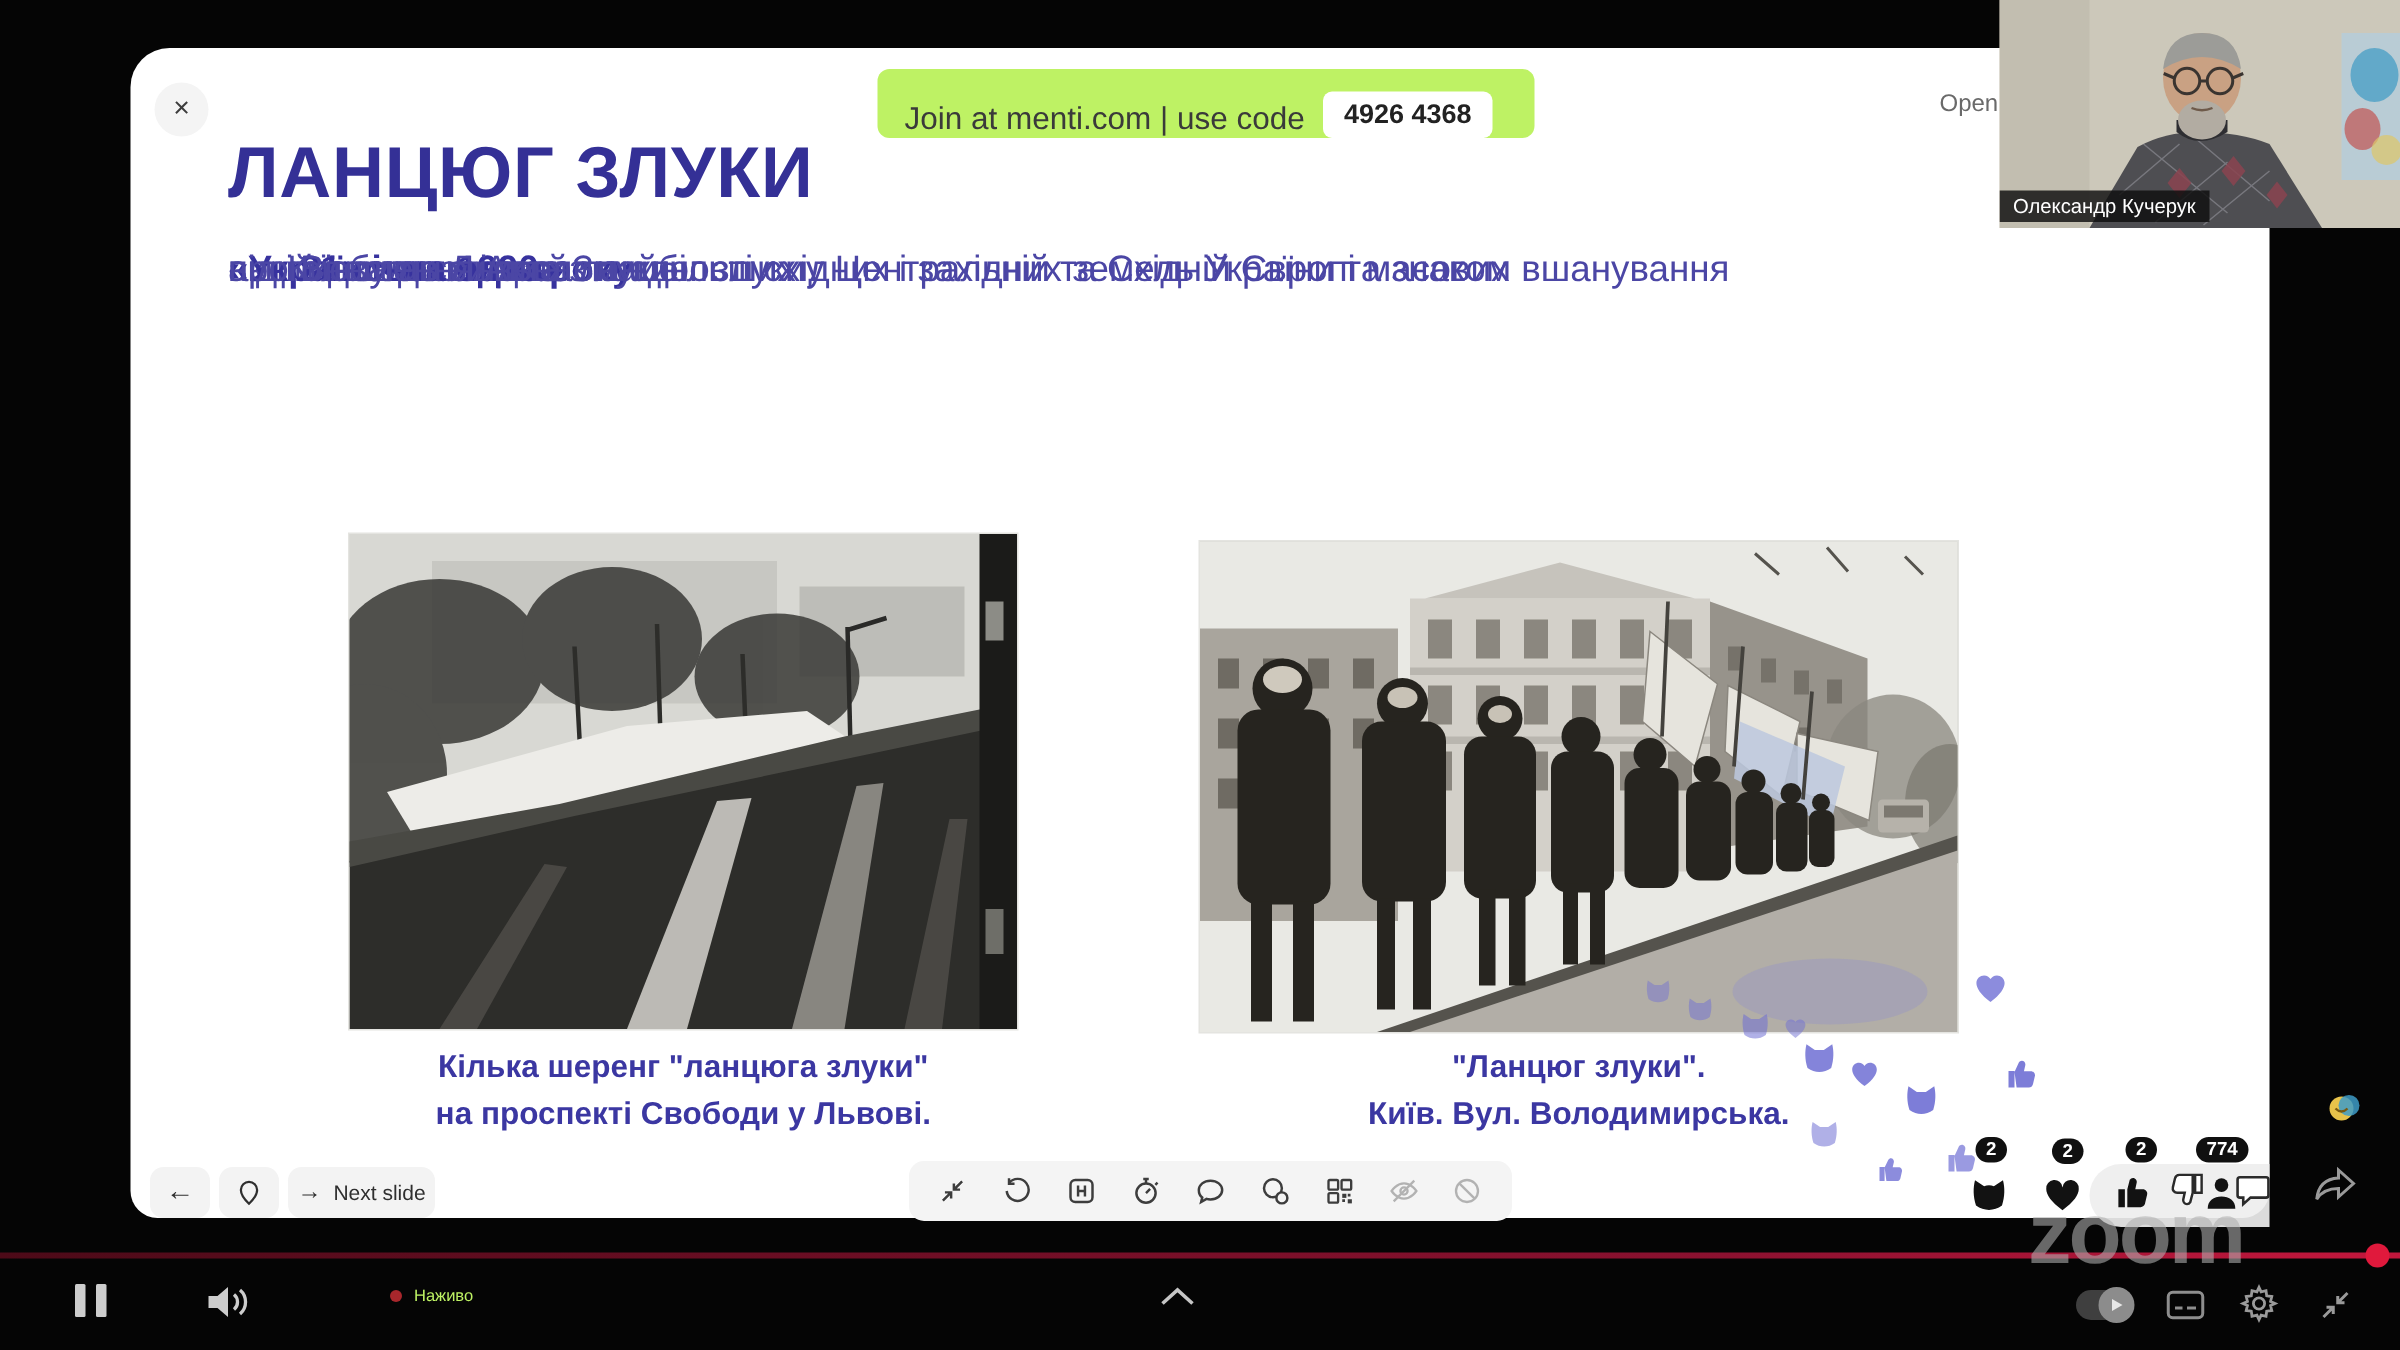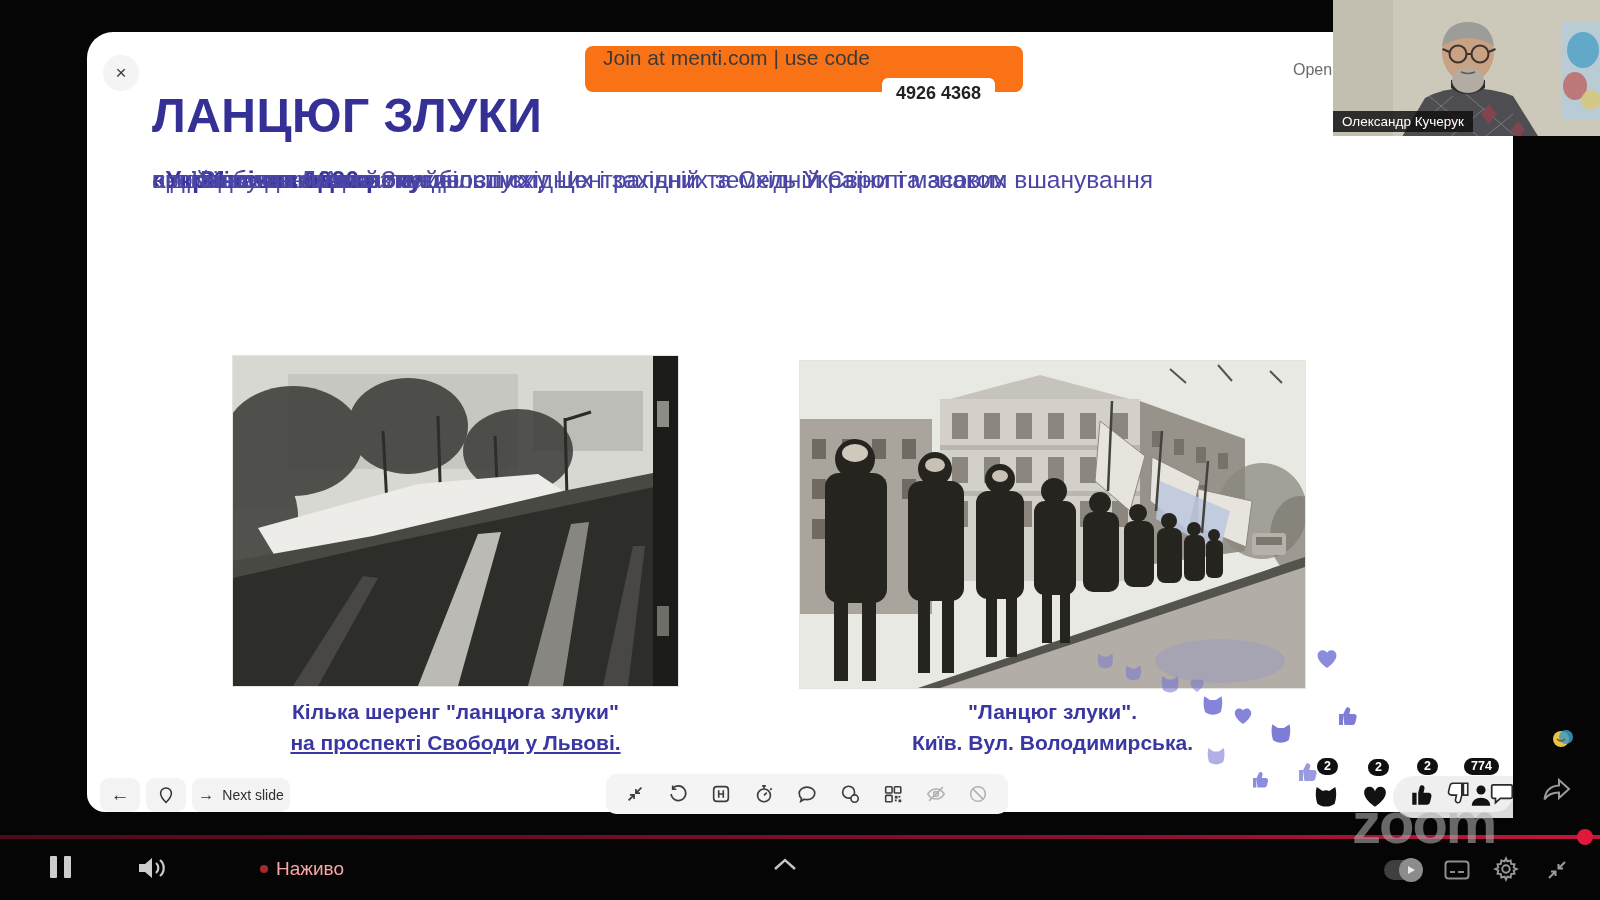--- a/index.html
+++ b/index.html
@@ -11,22 +11,22 @@
   .video-title{left:24px;top:20px;font-size:21px;font-weight:bold;
     color:rgba(205,205,205,.78);z-index:40;letter-spacing:.2px;text-shadow:0 0 3px rgba(0,0,0,.25);}
 
   
   .slide{left:87px;top:32px;width:1426px;height:780px;background:#fff;border-radius:26px 26px 18px 18px;z-index:5;}
   .slide *{position:absolute;}
 
   .close-btn{left:16px;top:23px;width:36px;height:36px;border-radius:50%;background:#f4f4f4;
     color:#3c3c3c;font-size:19px;line-height:36px;text-align:center;}
 
-  .menti-bar{left:498px;top:14px;width:438px;height:46px;background:#f97316;border-radius:8px;
-    display:flex;align-items:flex-start;}
+  .menti-bar{left:498px;top:14px;width:438px;height:46px;background:#bef264;border-radius:8px;
+    display:flex;align-items:flex-end;}
   .menti-bar span{position:static;}
   .menti-join{margin-left:18px;font-size:21px;color:#3a3a3a;}
   .menti-code{margin-left:12px;background:#fff;border-radius:6px;padding:5px 14px;
     font-size:18px;font-weight:bold;color:#222;margin-top:32px;}
 
   .open-btn{left:1206px;top:22px;width:70px;height:32px;color:#6a6a6a;font-size:16px;line-height:32px;}
 
   .slide-title{left:65px;top:56px;font-size:48px;font-weight:800;color:#343096;letter-spacing:.5px;}
 
   .body-text{left:65px;top:126px;width:1300px;font-size:24.5px;line-height:43px;color:#4b46a5;}
@@ -51,21 +51,21 @@
 
   
   .freact{z-index:8;pointer-events:none;}
   .rx-pill{left:1306px;top:744px;width:120px;height:42px;background:rgba(238,238,238,.92);
     border-radius:21px 0 0 21px;z-index:9;}
   .rx-ic{z-index:12;width:26px;height:26px;}
   .badge{z-index:13;background:#101010;color:#fff;font-size:12.5px;font-weight:bold;
     border-radius:10px;padding:2px 7px;line-height:13px;}
 
   
-  .webcam{left:1333px;top:0;width:267px;height:136px;background:#ccc8ba;z-index:50;overflow:hidden;}
+  .webcam{left:1333px;top:0;width:267px;height:152px;background:#ccc8ba;z-index:50;overflow:hidden;}
   .webcam svg{position:absolute;left:0;top:0;}
   .name-tag{left:0;bottom:4px;background:rgba(14,14,14,.82);color:#fff;font-size:13.5px;
     padding:3px 9px;z-index:52;}
 
   
   .share-btn{left:1541px;top:776px;z-index:20;}
   .emoji{left:1551px;top:726px;width:24px;height:24px;z-index:20;}
 
   
   .watermark{left:1352px;top:794px;z-index:60;font-size:58px;font-weight:bold;letter-spacing:-2px;
@@ -73,21 +73,21 @@
 
   
   .progress{left:0;top:835px;width:1600px;height:4px;z-index:30;
     background:linear-gradient(90deg,#4d0a18,#8c1130 72%,#c0173c 98%);}
   .progress-dot{left:1577px;top:829px;width:16px;height:16px;border-radius:50%;background:#e0193c;z-index:31;}
   .pbar{width:7px;height:22px;background:#cdcdcd;border-radius:1px;}
   .pause-btn{left:50px;top:856px;display:flex;gap:7px;z-index:31;}
   .vol-btn{left:136px;top:854px;z-index:31;}
   .live{left:260px;top:858px;display:flex;align-items:center;z-index:31;}
   .live-dot{width:8px;height:8px;border-radius:50%;background:#a8272c;margin-right:8px;}
-  .live-label{font-size:19px;color:#fca5a5;}
+  .live-label{font-size:11px;color:#bef264;}
   .chev{left:772px;top:856px;z-index:31;}
   .toggle{left:1384px;top:860px;width:38px;height:20px;background:#3f3f3f;border-radius:10px;z-index:31;}
   .knob{position:absolute;right:-1px;top:-2px;width:24px;height:24px;border-radius:50%;background:#8c8c8c;
     display:flex;align-items:center;justify-content:center;}
   .knob svg{display:block;}
   .cc-btn{left:1444px;top:860px;z-index:31;}
   .gear-btn{left:1492px;top:855px;z-index:31;}
   .fs-btn{left:1544px;top:858px;z-index:31;}
 </style>
 </head>
@@ -250,21 +250,21 @@
         </g>
         <ellipse cx="55" cy="92" rx="13" ry="9" fill="#cfc9bd"></ellipse>
         <ellipse cx="135" cy="104" rx="10" ry="7" fill="#c8c2b6"></ellipse>
         <ellipse cx="200" cy="115" rx="8" ry="6" fill="#c8c2b6"></ellipse>
         <ellipse cx="420" cy="300" rx="65" ry="22" fill="#8a8ad0" opacity=".3"></ellipse>
       </svg>
     </div>
 
     <div class="caption" style="left:146px;top:664px;width:445px;">
       <span style="position:static;display:block;">Кілька шеренг "ланцюга злуки"</span>
-      <span style="position:static;display:block;text-decoration:underline;">на проспекті Свободи у Львові.</span>
+      <span style="position:static;display:block;">на проспекті Свободи у Львові.</span>
     </div>
     <div class="caption" style="left:713px;top:664px;width:505px;">
       <span style="position:static;display:block;">"Ланцюг злуки".</span>
       <span style="position:static;display:block;">Київ. Вул. Володимирська.</span>
     </div>
 
     <div class="pill" style="left:13px;top:746px;width:40px;height:34px;">
       <span class="glyph">←</span>
     </div>
     <div class="pill" style="left:59px;top:746px;width:40px;height:34px;">

